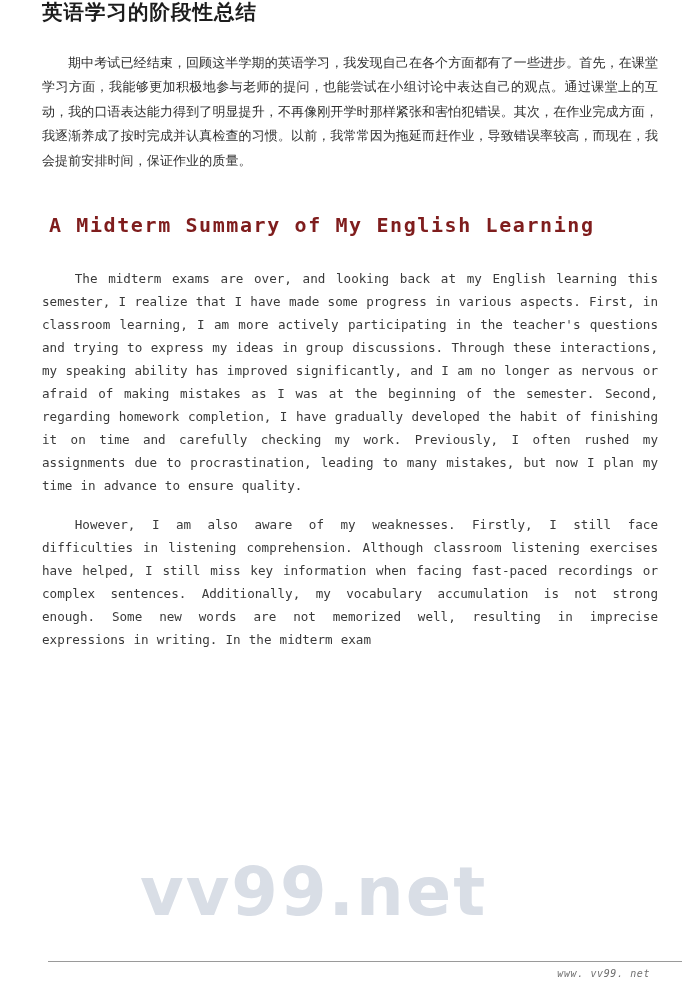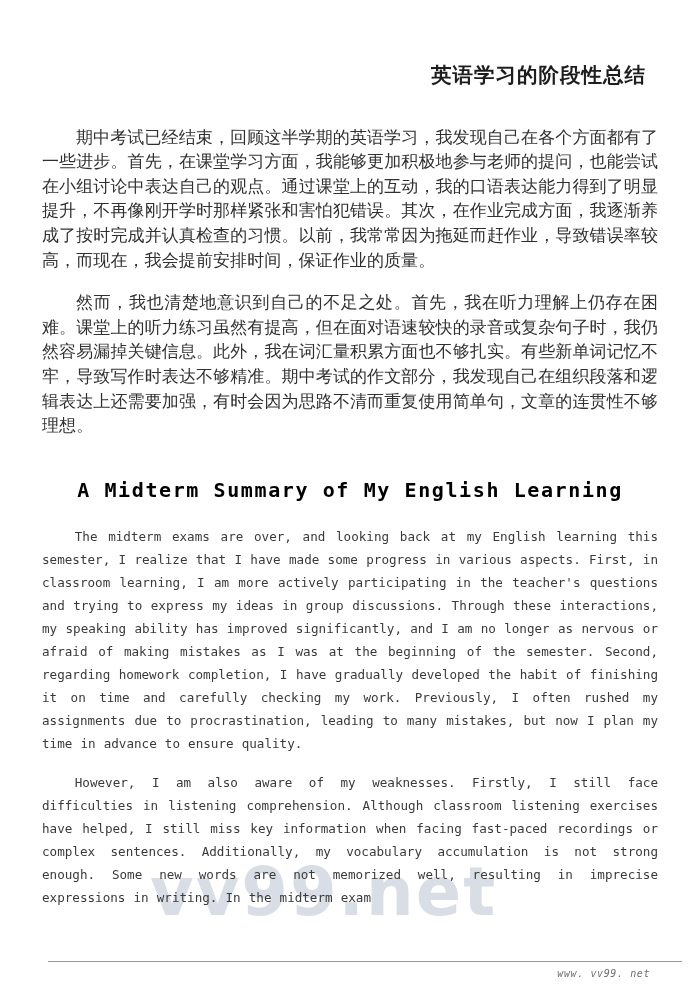--- a/index.html
+++ b/index.html
@@ -16,21 +16,21 @@
     width: 700px;
     height: 989px;
     background: #ffffff;
     overflow: hidden;
     box-sizing: border-box;
   }
 
   
   .watermark {
     position: absolute;
-    left: 150px;
+    left: 140px;
     top: 845px;
     width: 470px;
     height: 95px;
     font-family: "DejaVu Sans", "Liberation Sans", sans-serif;
     font-weight: 700;
     font-size: 67px;
     letter-spacing: 2px;
     color: #d9dee6;
     line-height: 95px;
     white-space: nowrap;
@@ -39,58 +39,57 @@
   }
 
   .content {
     position: relative;
     z-index: 2;
     padding: 0 42px;
   }
 
   
   .cn-title {
-    text-align: right;
+    text-align: left;
     font-family: "DejaVu Sans", "Liberation Sans", sans-serif;
     font-weight: 700;
     font-size: 20.5px;
     letter-spacing: 1px;
     color: #1d1d1d;
-    margin: 12px;
-    padding-top: 51px;
+    margin: 0;
     padding-bottom: 0;
     line-height: 1.2;
   }
 
   .cn-body {
     margin: 0;
     padding-top: 26px;
   }
 
   .cn-p {
     font-family: "Liberation Serif", "DejaVu Serif", serif;
-    font-size: 17px;
+    font-size: 13px;
     line-height: 24.6px;
     color: #303030;
     text-align: justify;
     text-justify: inter-ideograph;
     text-indent: 2em;
     margin: 0 0 18px 0;
     letter-spacing: 0.1px;
   }
 
   
   .en-title {
-    text-align: center;
+    text-align: left;
     font-family: "DejaVu Sans Mono", "Liberation Mono", monospace;
     font-weight: 700;
     font-size: 20px;
     letter-spacing: 1.6px;
-    color: #000000;
-    margin: 0;
+    color: #7f1d1d;
+    margin: 7px;
     padding-top: 21px;
     padding-bottom: 0;
     line-height: 1.25;
   }
 
   .en-body {
     padding-top: 22px;
   }
 
   .en-p {
@@ -138,21 +137,20 @@
 <div class="page">
 
   <div class="watermark">vv99.net</div>
 
   <div class="content">
 
     <h1 class="cn-title">英语学习的阶段性总结</h1>
 
     <div class="cn-body">
       <p class="cn-p">期中考试已经结束，回顾这半学期的英语学习，我发现自己在各个方面都有了一些进步。首先，在课堂学习方面，我能够更加积极地参与老师的提问，也能尝试在小组讨论中表达自己的观点。通过课堂上的互动，我的口语表达能力得到了明显提升，不再像刚开学时那样紧张和害怕犯错误。其次，在作业完成方面，我逐渐养成了按时完成并认真检查的习惯。以前，我常常因为拖延而赶作业，导致错误率较高，而现在，我会提前安排时间，保证作业的质量。</p>
-      <p class="cn-p">然而，我也清楚地意识到自己的不足之处。首先，我在听力理解上仍存在困难。课堂上的听力练习虽然有提高，但在面对语速较快的录音或复杂句子时，我仍然容易漏掉关键信息。此外，我在词汇量积累方面也不够扎实。有些新单词记忆不牢，导致写作时表达不够精准。期中考试的作文部分，我发现自己在组织段落和逻辑表达上还需要加强，有时会因为思路不清而重复使用简单句，文章的连贯性不够理想。</p>
     </div>
 
     <h2 class="en-title">A Midterm Summary of My English Learning</h2>
 
     <div class="en-body">
       <p class="en-p">The midterm exams are over, and looking back at my English learning this semester, I realize that I have made some progress in various aspects. First, in classroom learning, I am more actively participating in the teacher's questions and trying to express my ideas in group discussions. Through these interactions, my speaking ability has improved significantly, and I am no longer as nervous or afraid of making mistakes as I was at the beginning of the semester. Second, regarding homework completion, I have gradually developed the habit of finishing it on time and carefully checking my work. Previously, I often rushed my assignments due to procrastination, leading to many mistakes, but now I plan my time in advance to ensure quality.</p>
       <p class="en-p">However, I am also aware of my weaknesses. Firstly, I still face difficulties in listening comprehension. Although classroom listening exercises have helped, I still miss key information when facing fast-paced recordings or complex sentences. Additionally, my vocabulary accumulation is not strong enough. Some new words are not memorized well, resulting in imprecise expressions in writing. In the midterm exam</p>
     </div>
 
   </div>

